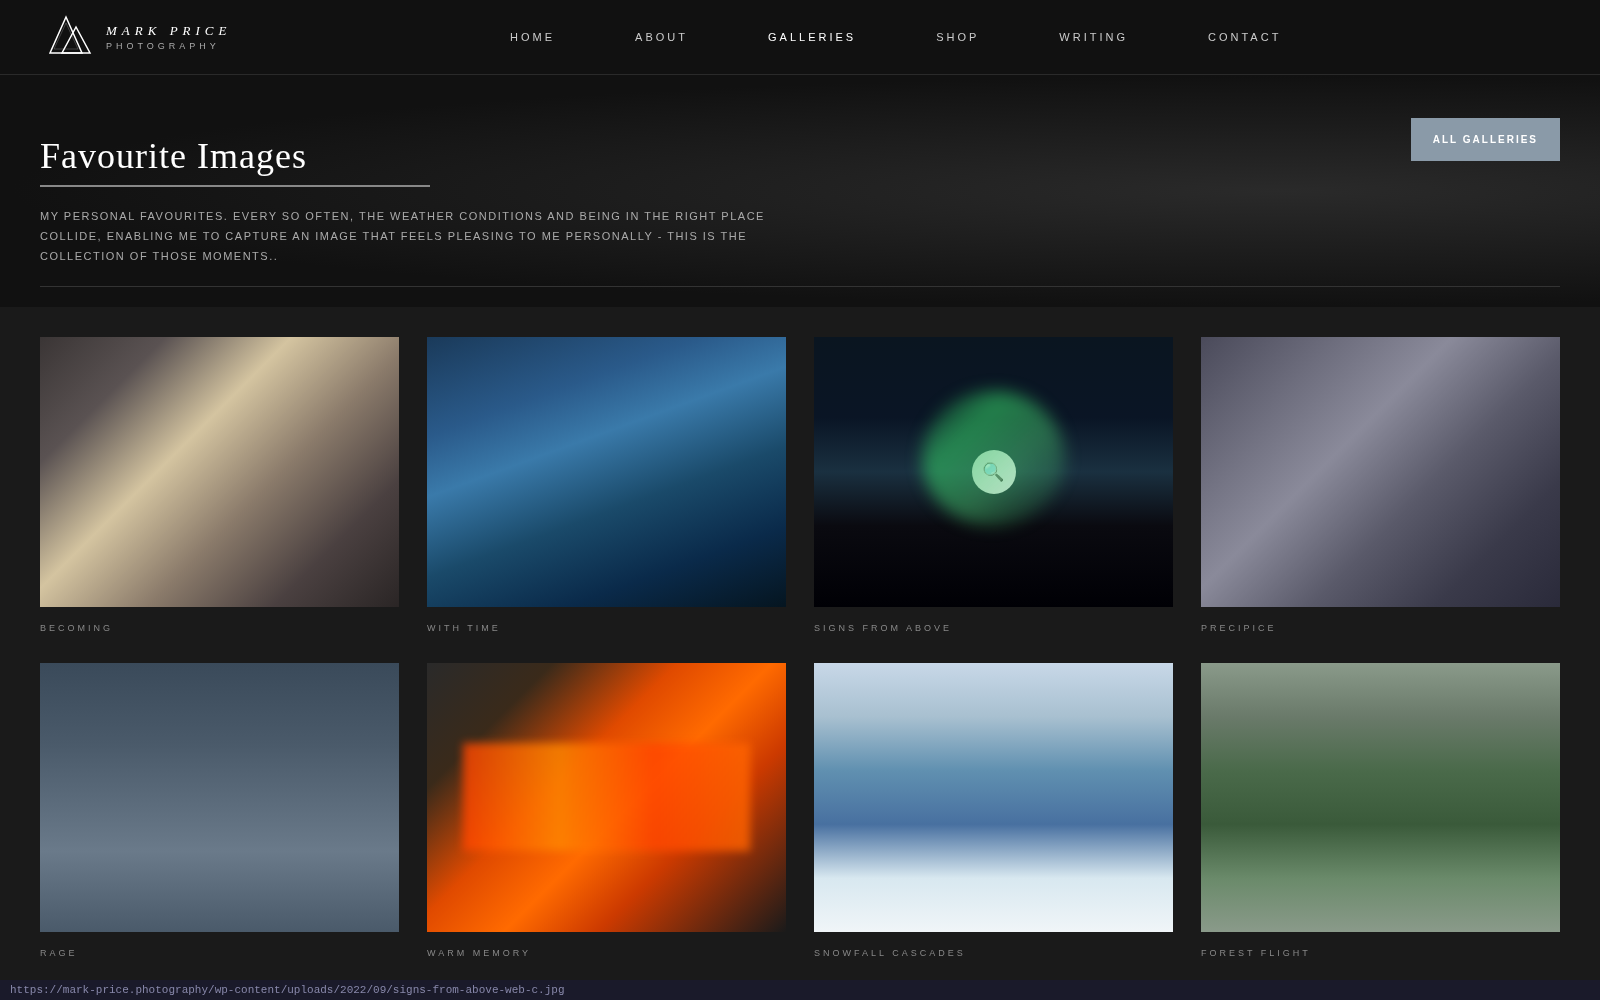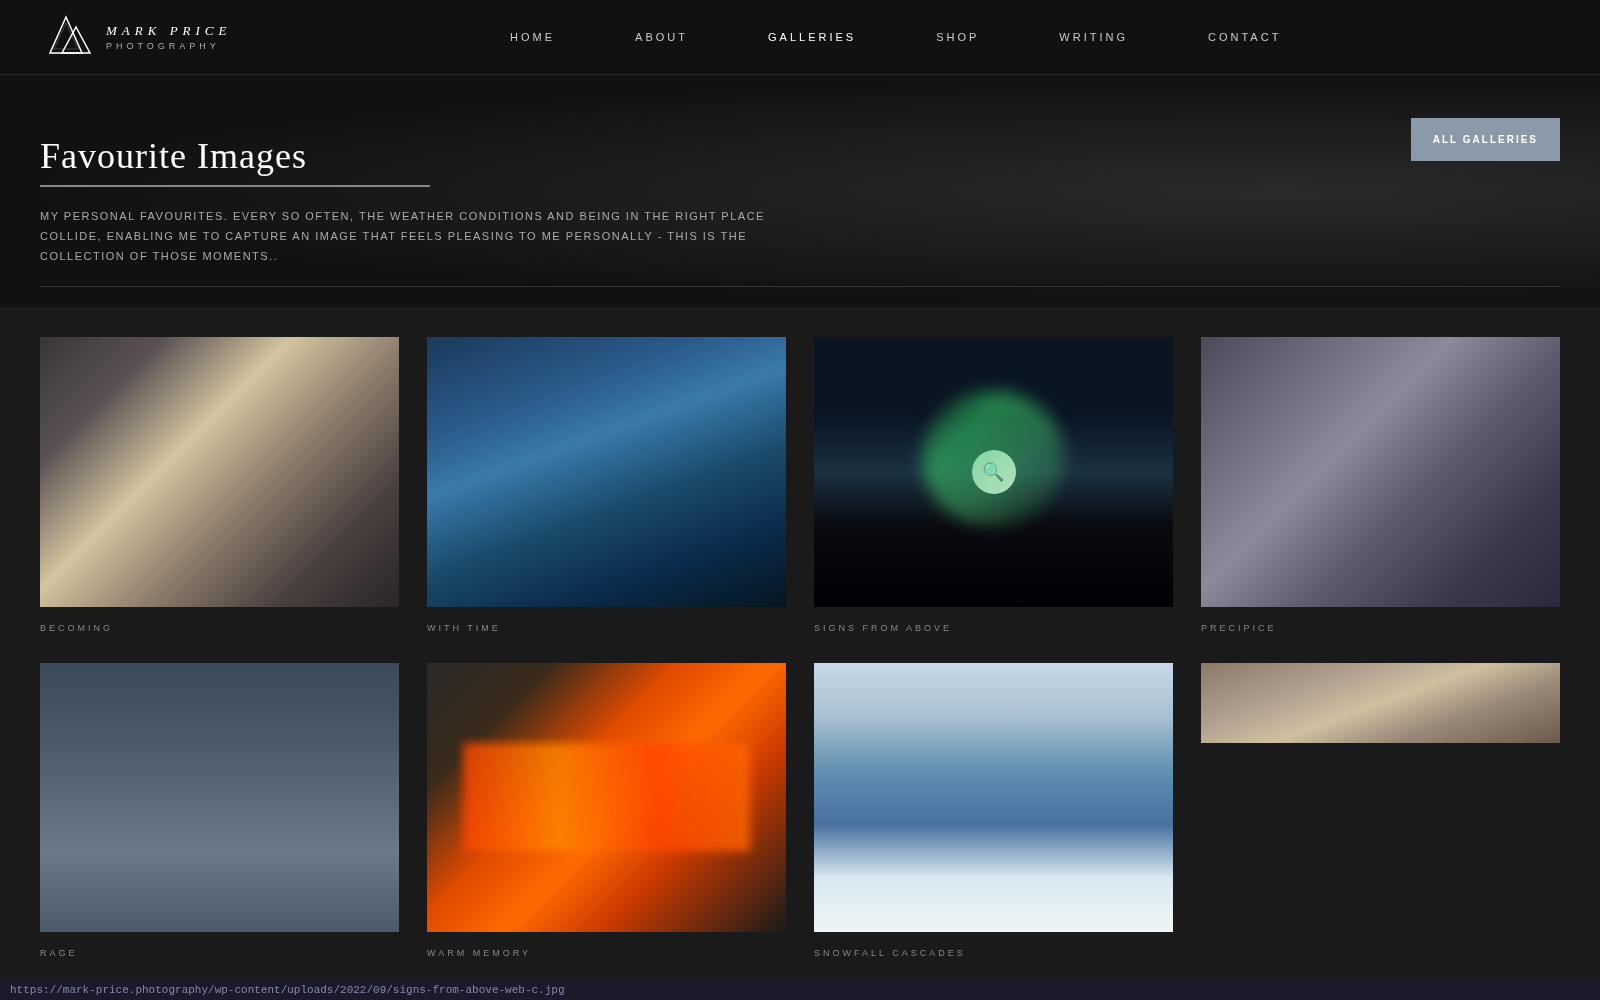--- a/index.html
+++ b/index.html
@@ -355,20 +355,26 @@
       <span class="gallery-caption">WARM MEMORY</span>
     </div>
 
     <div class="gallery-item">
       <div class="gallery-thumb img-snowfall-cascades">
         <div class="zoom-overlay">🔍</div>
       </div>
       <span class="gallery-caption">SNOWFALL CASCADES</span>
     </div>
 
+    <div class="gallery-item">
+      <div class="gallery-thumb img-forest-flight">
+        <div class="zoom-overlay">🔍</div>
+      </div>
+      <span class="gallery-caption">FOREST FLIGHT</span>
+    </div>
 
     <div class="gallery-item">
       <div class="gallery-thumb img-partial1" style="aspect-ratio:auto;height:80px;">
         
       </div>
     </div>
 
     <div class="gallery-item">
       <div class="gallery-thumb img-partial2" style="aspect-ratio:auto;height:80px;">
         

